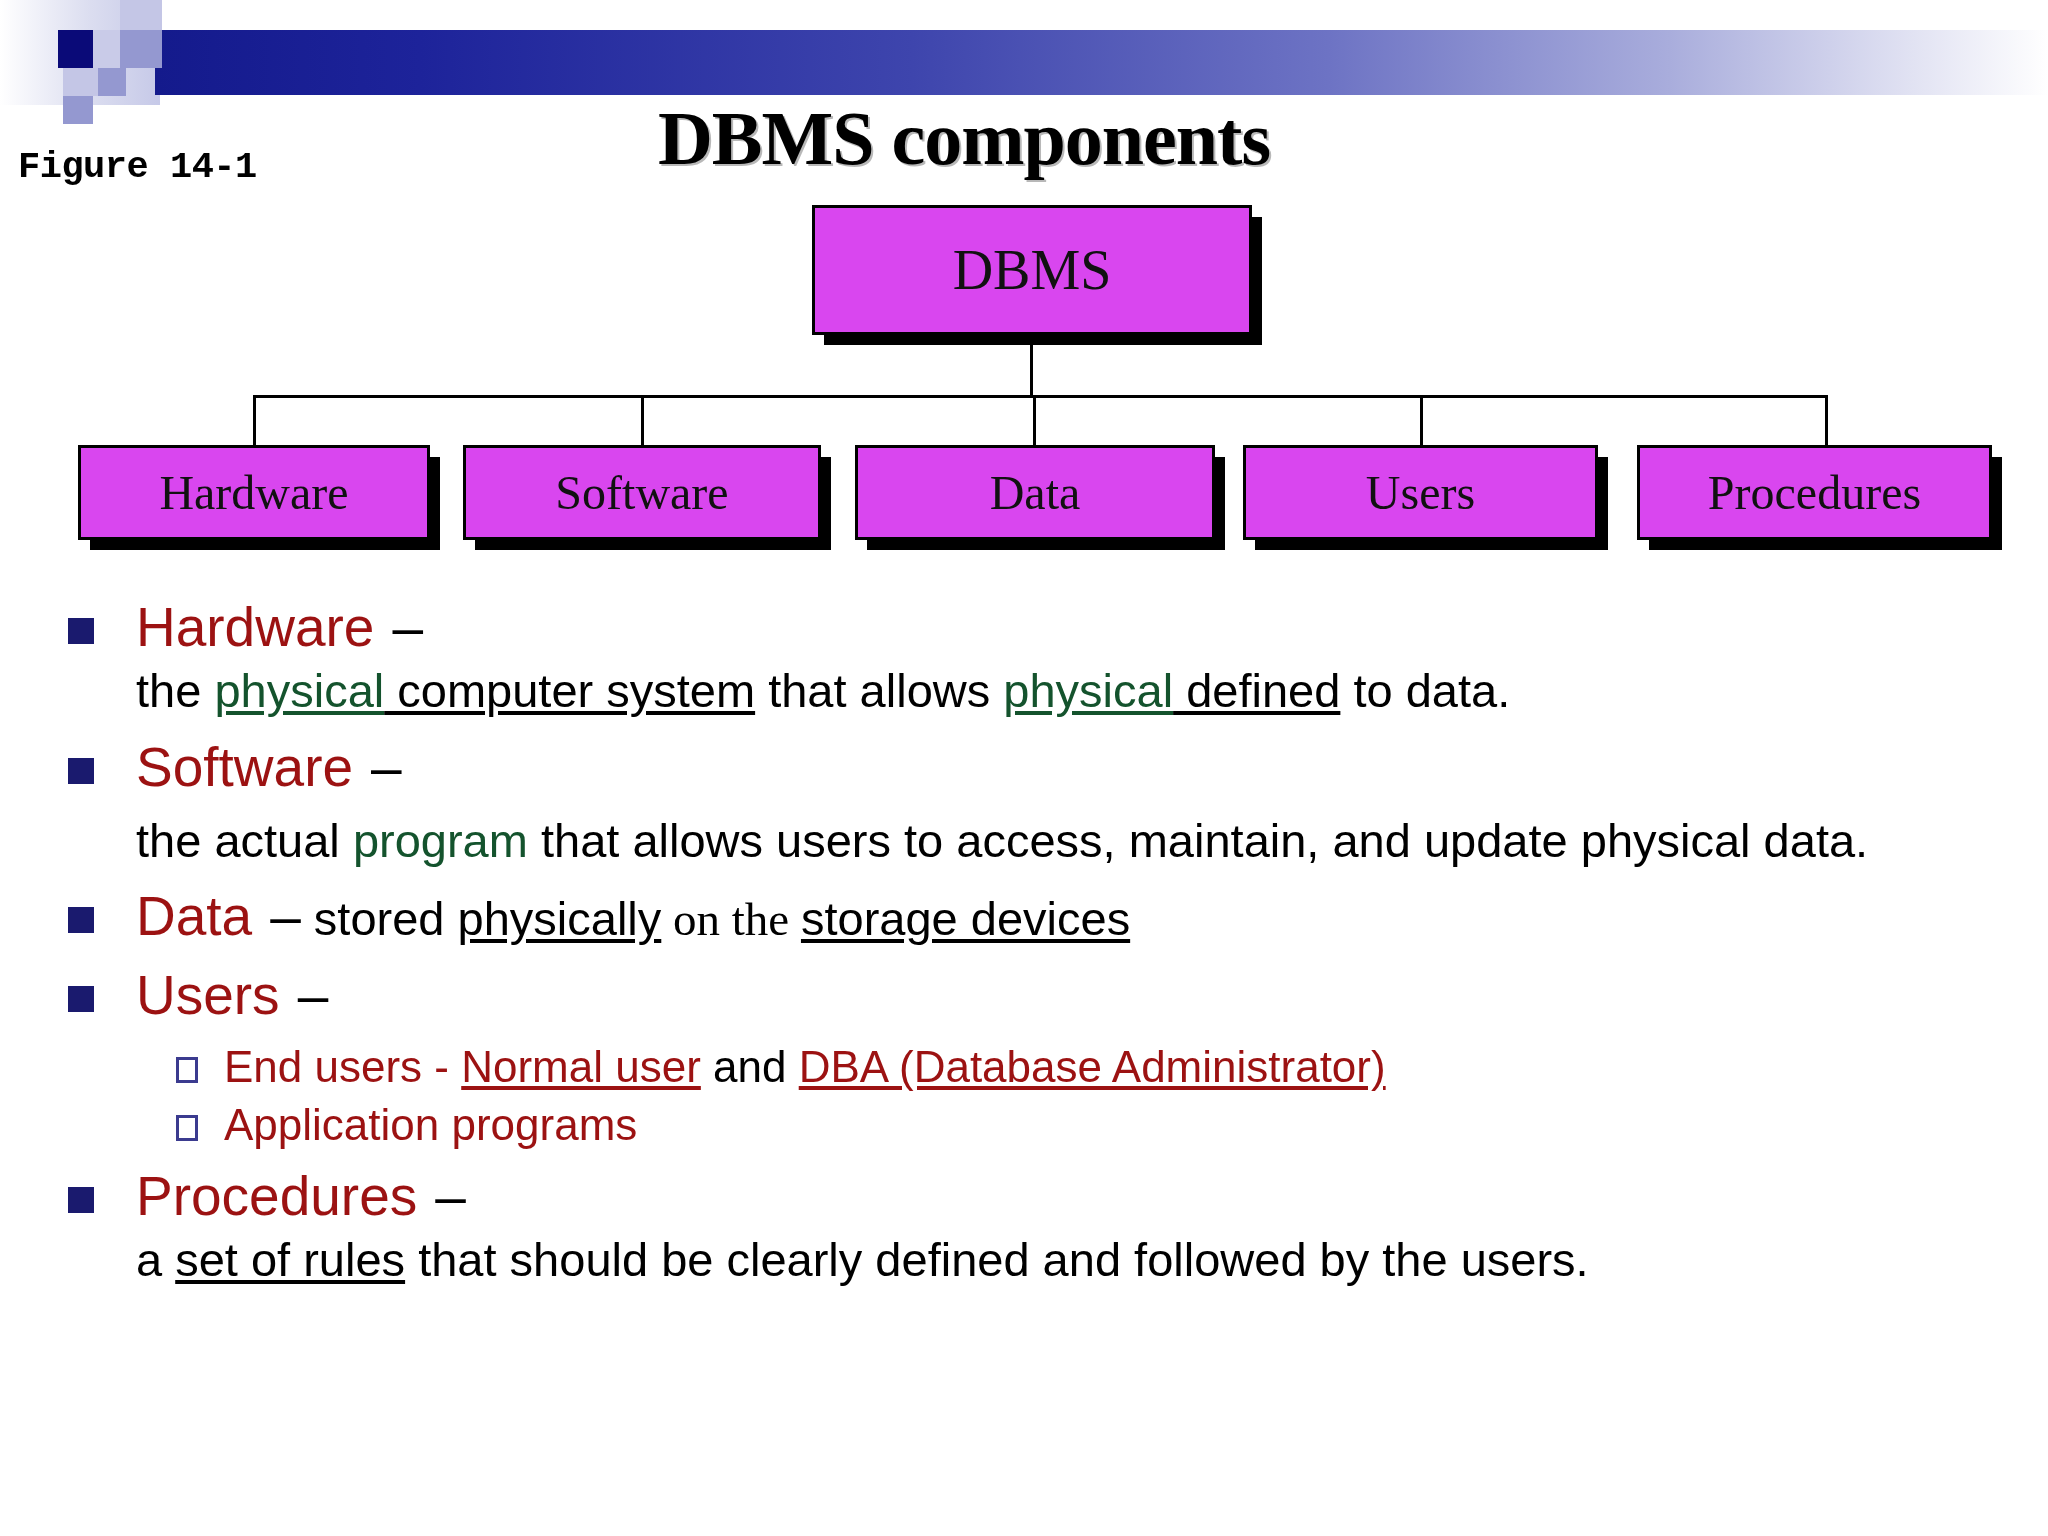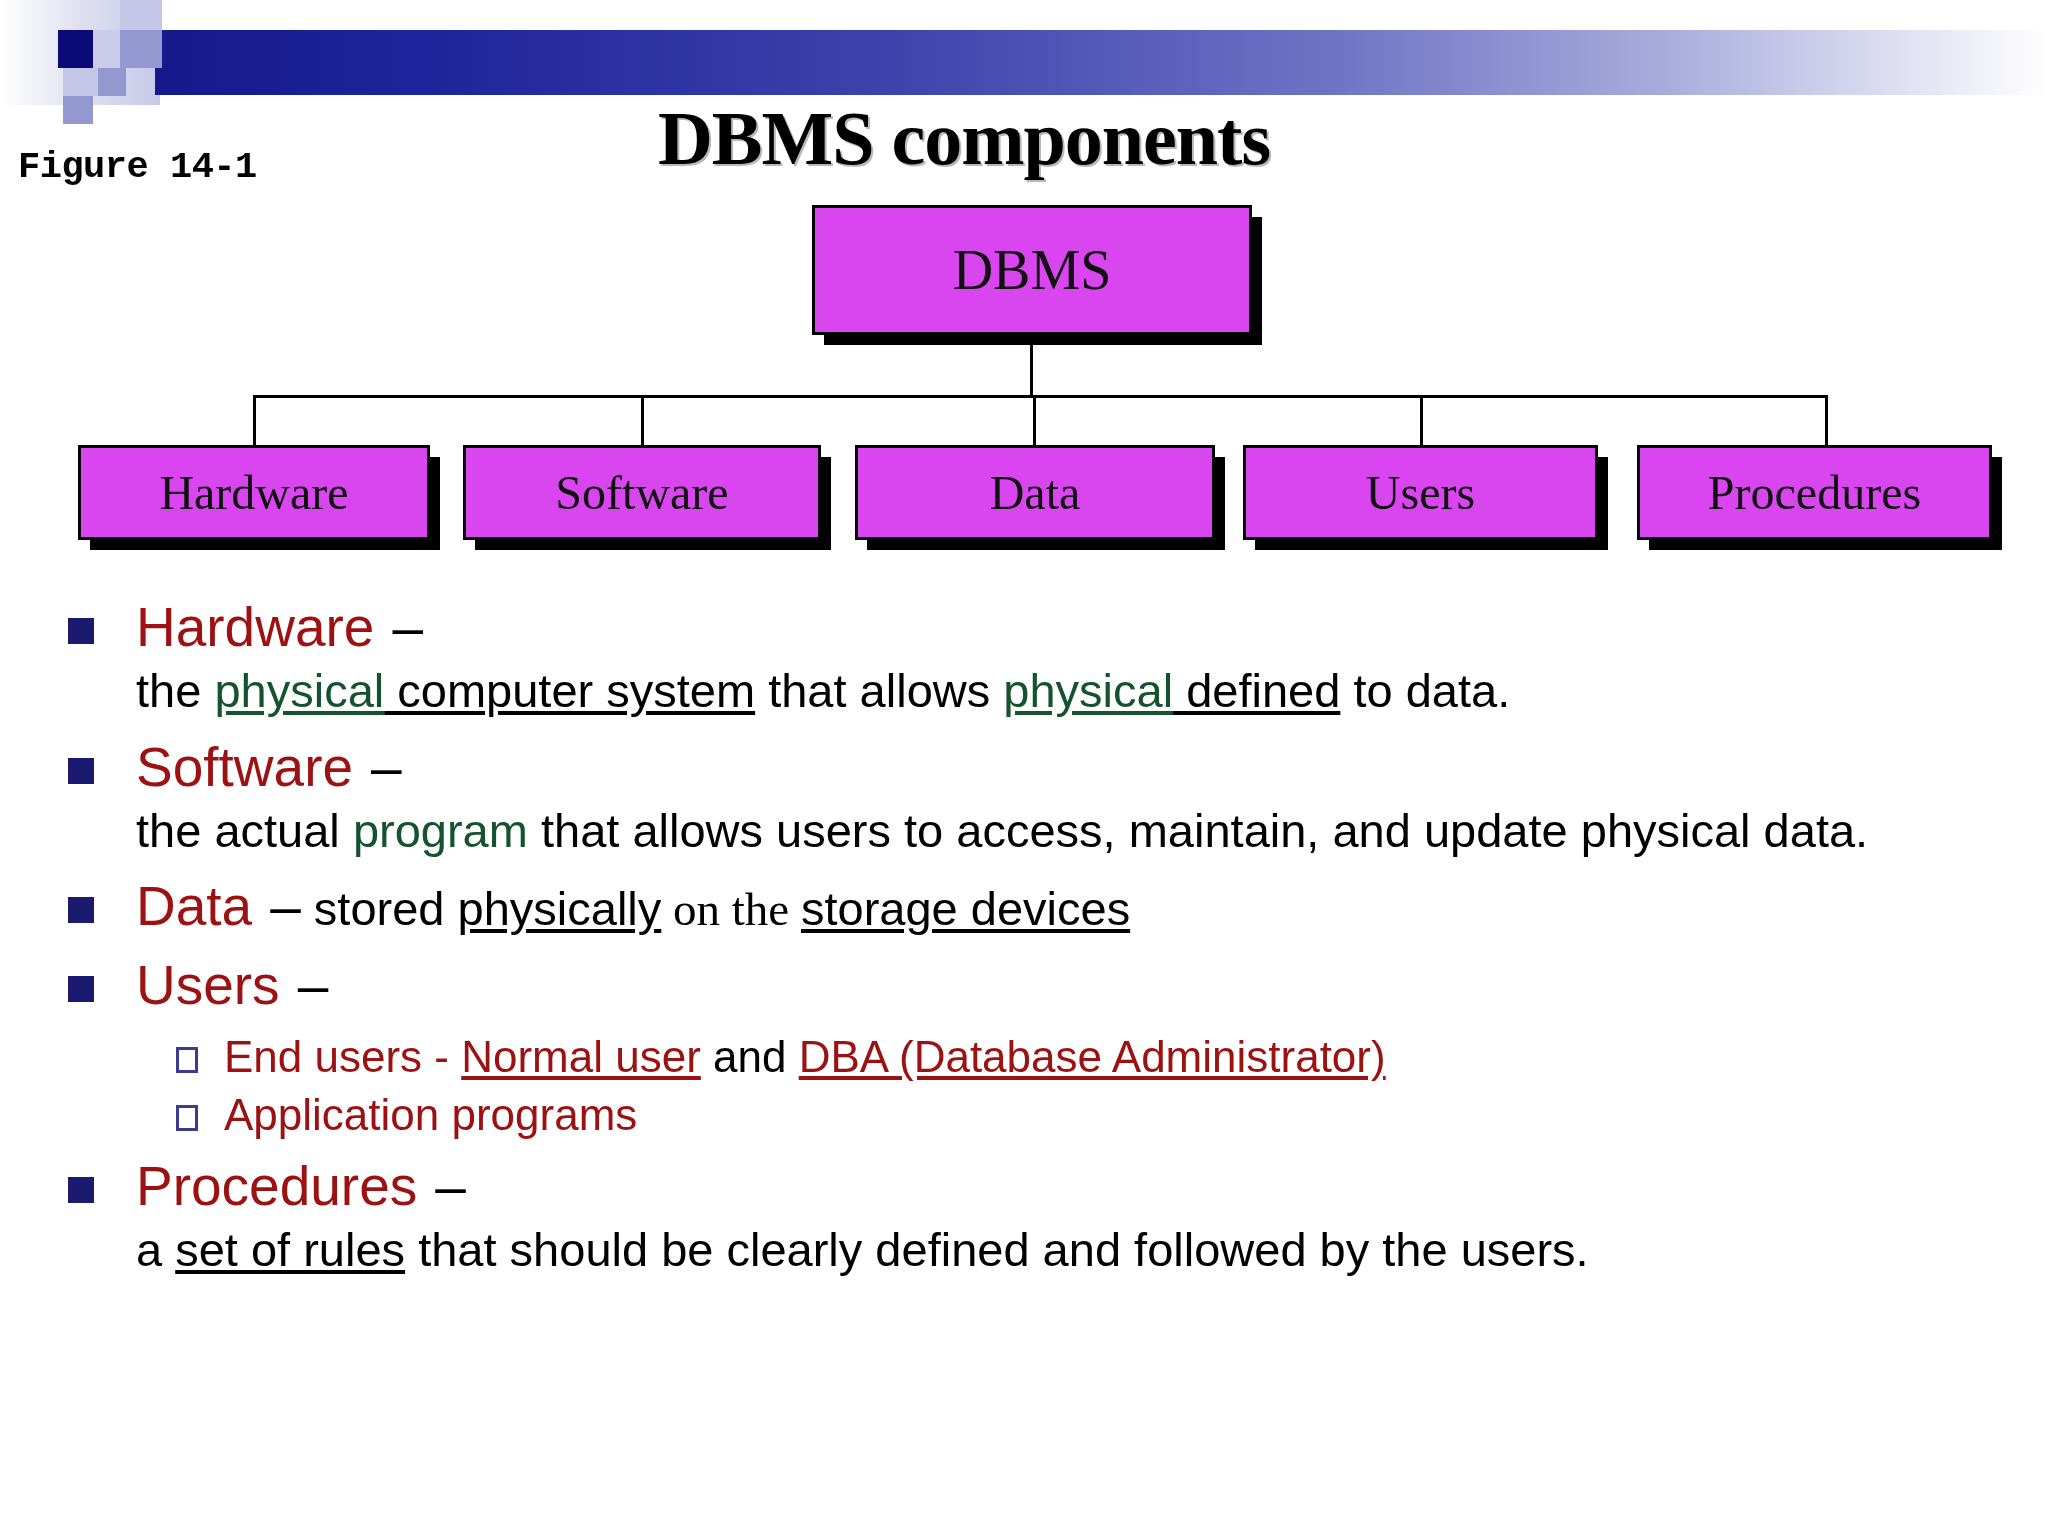--- a/index.html
+++ b/index.html
@@ -205,21 +205,21 @@
     <div class="body-line" style="margin-top:10px;">
       <span class="blk">the </span><span class="grn u">physical</span><span class="blk u"> computer system</span><span class="blk"> that allows </span><span class="grn u">physical</span><span class="blk u"> defined</span><span class="blk"> to data.</span>
     </div>
   </div>
 
   <div class="bullet-row" style="margin-top:22px;">
     <span class="marker-sq" style="top:18px;"></span>
     <div class="lead-line">
       <span class="kw">Software</span><span class="dash" style="margin-left:18px;">–</span>
     </div>
-    <div class="body-line" style="margin-top:10px;padding-right:64px;">
+    <div class="body-line" style="margin-top:20px;padding-right:64px;">
       <span class="blk">the actual </span><span class="grn">program</span><span class="blk"> that allows users to access, maintain, and update physical data.</span>
     </div>
   </div>
 
   <div class="bullet-row" style="margin-top:22px;">
     <span class="marker-sq" style="top:18px;"></span>
     <div class="lead-line">
       <span class="kw">Data</span><span class="dash" style="margin-left:18px;">–</span><span class="blk" style="font-size:47px;"> stored </span><span class="blk u" style="font-size:47px;text-align:center;">physically</span><span class="blk" style="font-size:47px;font-family:Liberation Serif, serif;"> on the </span><span class="blk u" style="font-size:47px;">storage devices</span>
     </div>
   </div>

